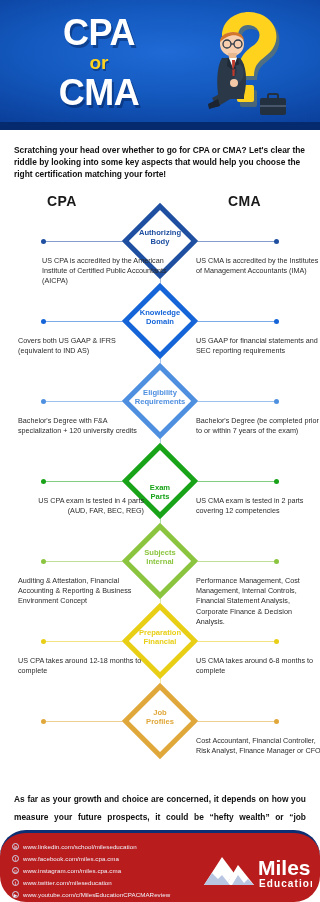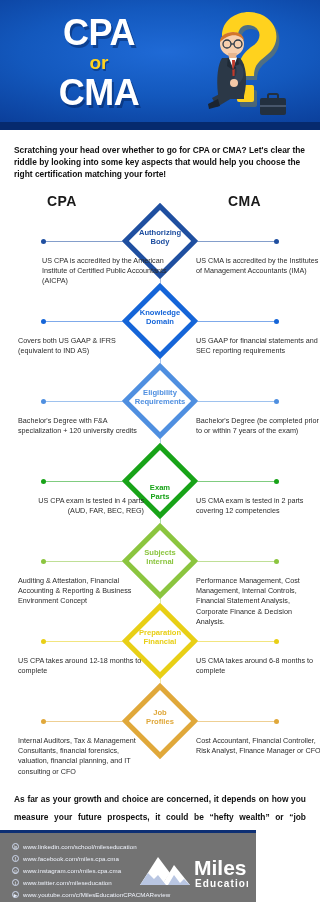--- a/index.html
+++ b/index.html
@@ -137,23 +137,24 @@
     font-weight:bold;
     line-height:18px;
     color:#111;
     text-align:justify;
   }
 
   
   .footer{
     position:absolute;
     left:0; bottom:0;
-    width:256px; height:72px;
-    background:#737373;
+    width:320px; height:72px;
+    background:#b91c1c;
     border-top:3px solid #0d2f74;
+    border-radius:26px;
   }
   .links{ position:absolute; left:12px; top:8px; }
   .link{
     display:flex; align-items:center;
     height:11.4px;
     margin-bottom:.6px;
   }
   .lico{
     width:7px; height:7px; border-radius:50%;
     border:1px solid #cfd9ef;
@@ -318,21 +319,20 @@
       <div class="hline" style="top: 508px;">
         <div class="bar" style="background: rgb(224, 168, 58); opacity: 0.55;"></div>
         <div class="dot l" style="background: rgb(224, 168, 58);"></div>
         <div class="dot r" style="background: rgb(224, 168, 58);"></div>
       </div>
       <div class="diamond" style="top: 481px; border-color: rgb(224, 168, 58);"></div>
       <div class="dlabel" style="top: 495px; color: rgb(224, 168, 58);">
         <div>Job</div>
         <div>Profiles</div>
       </div>
-      <div class="celltext l" style="top: 523px;">Internal Auditors, Tax &amp; Management Consultants, financial forensics, valuation, financial planning, and IT consulting or CFO</div>
       <div class="celltext r" style="top: 523px;">Cost Accountant, Financial Controller, Risk Analyst, Finance Manager or CFO</div>
     </div>
 </div>
 
 <div class="concl">As far as your growth and choice are concerned, it depends on how you measure your future prospects, it could be “hefty wealth” or “job satisfaction.”</div>
 
 <div class="footer">
   <div class="links" id="links-container">
       <div class="link">
         <div class="lico">

